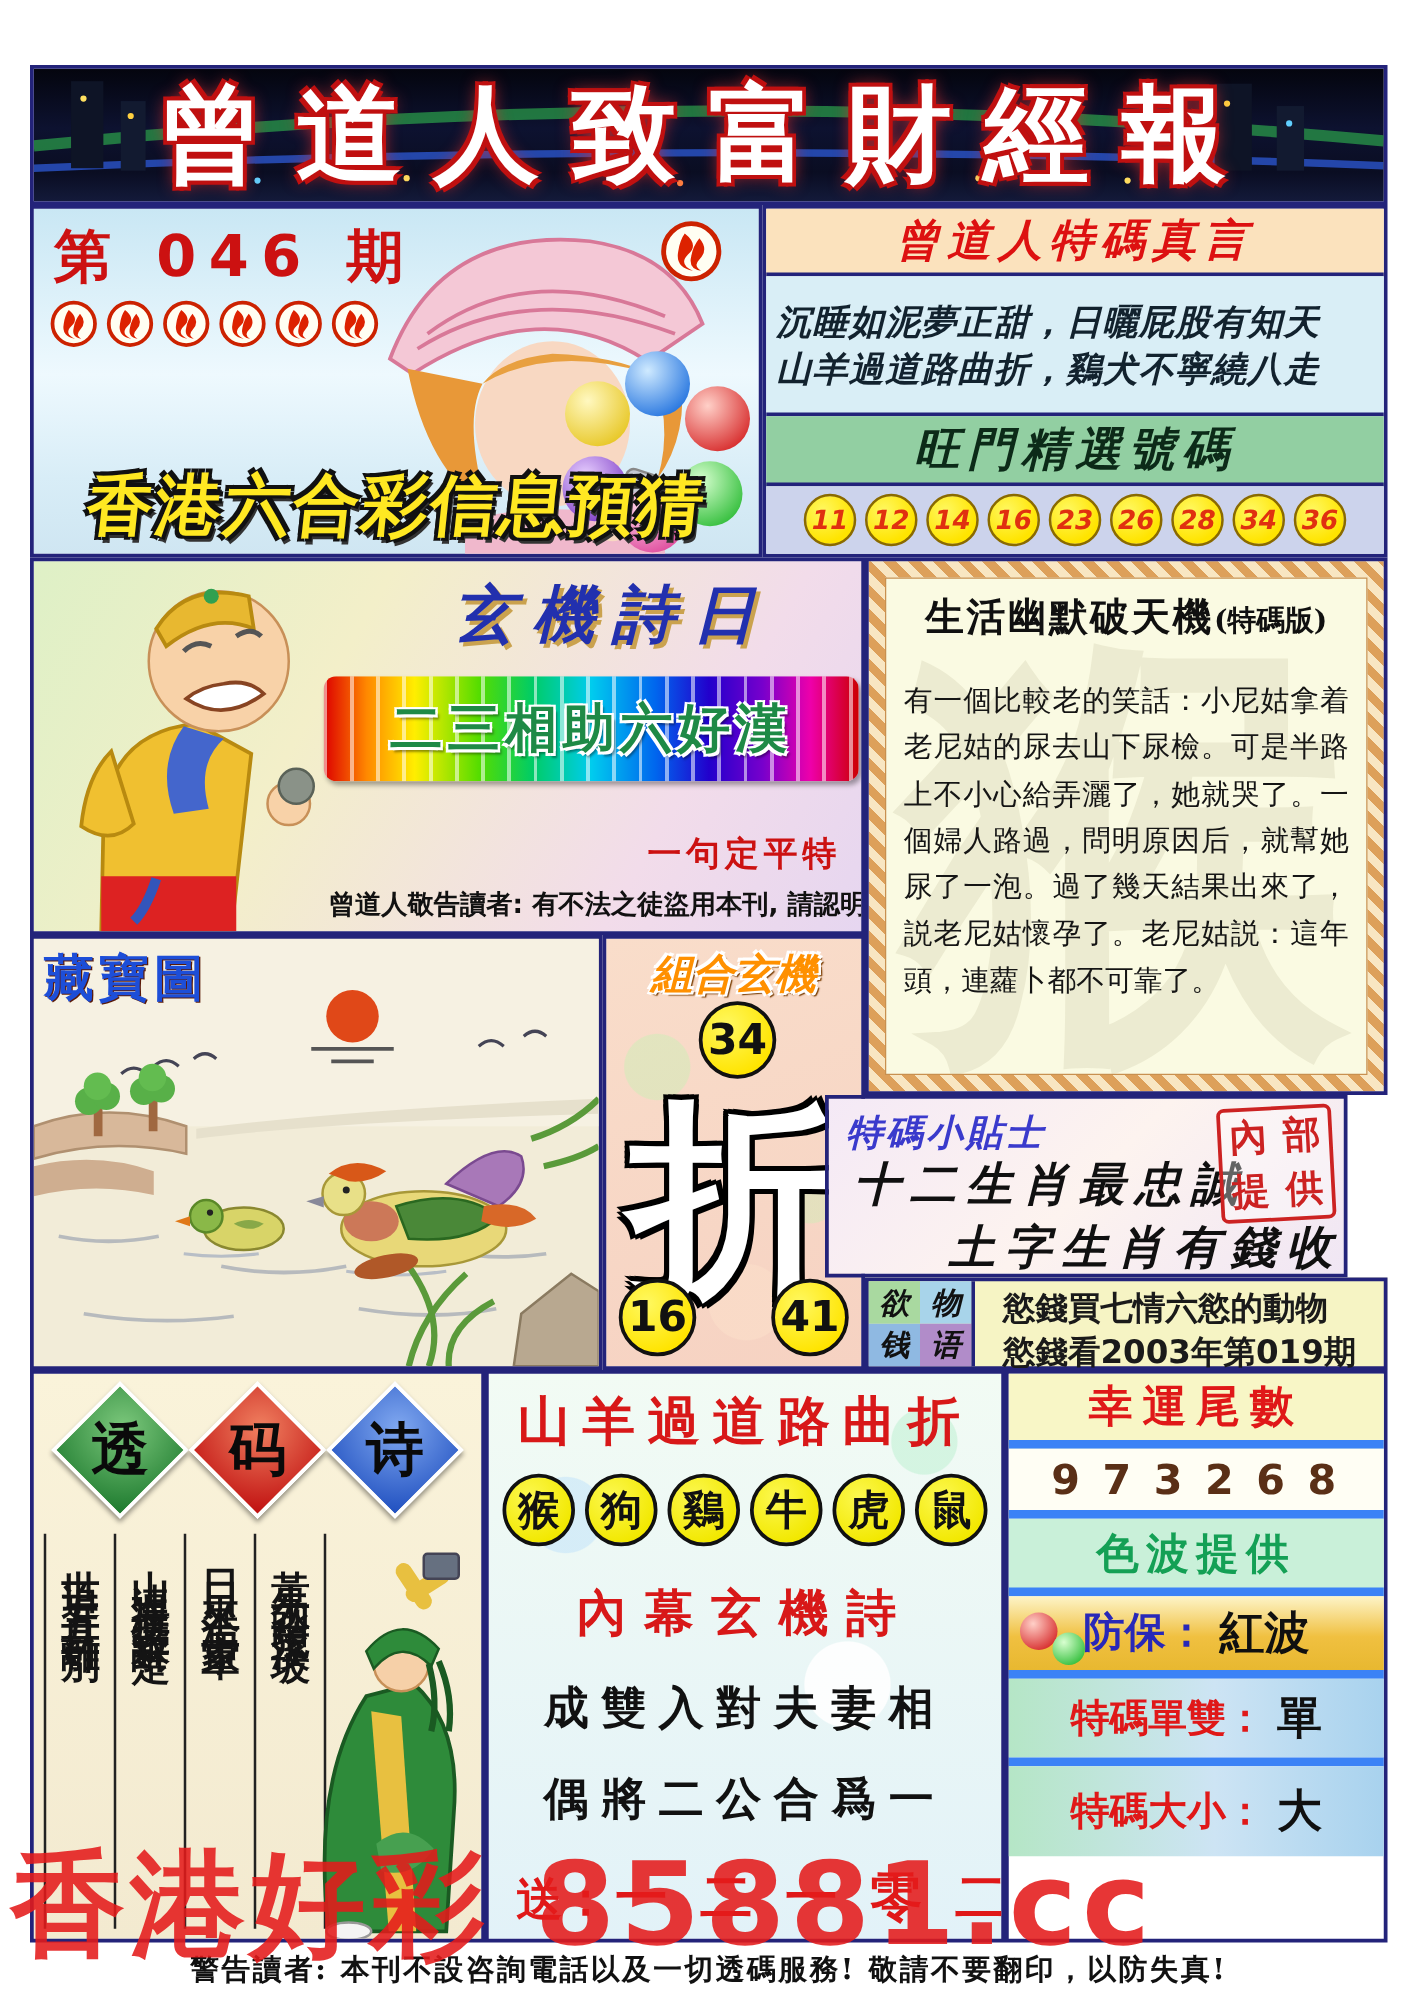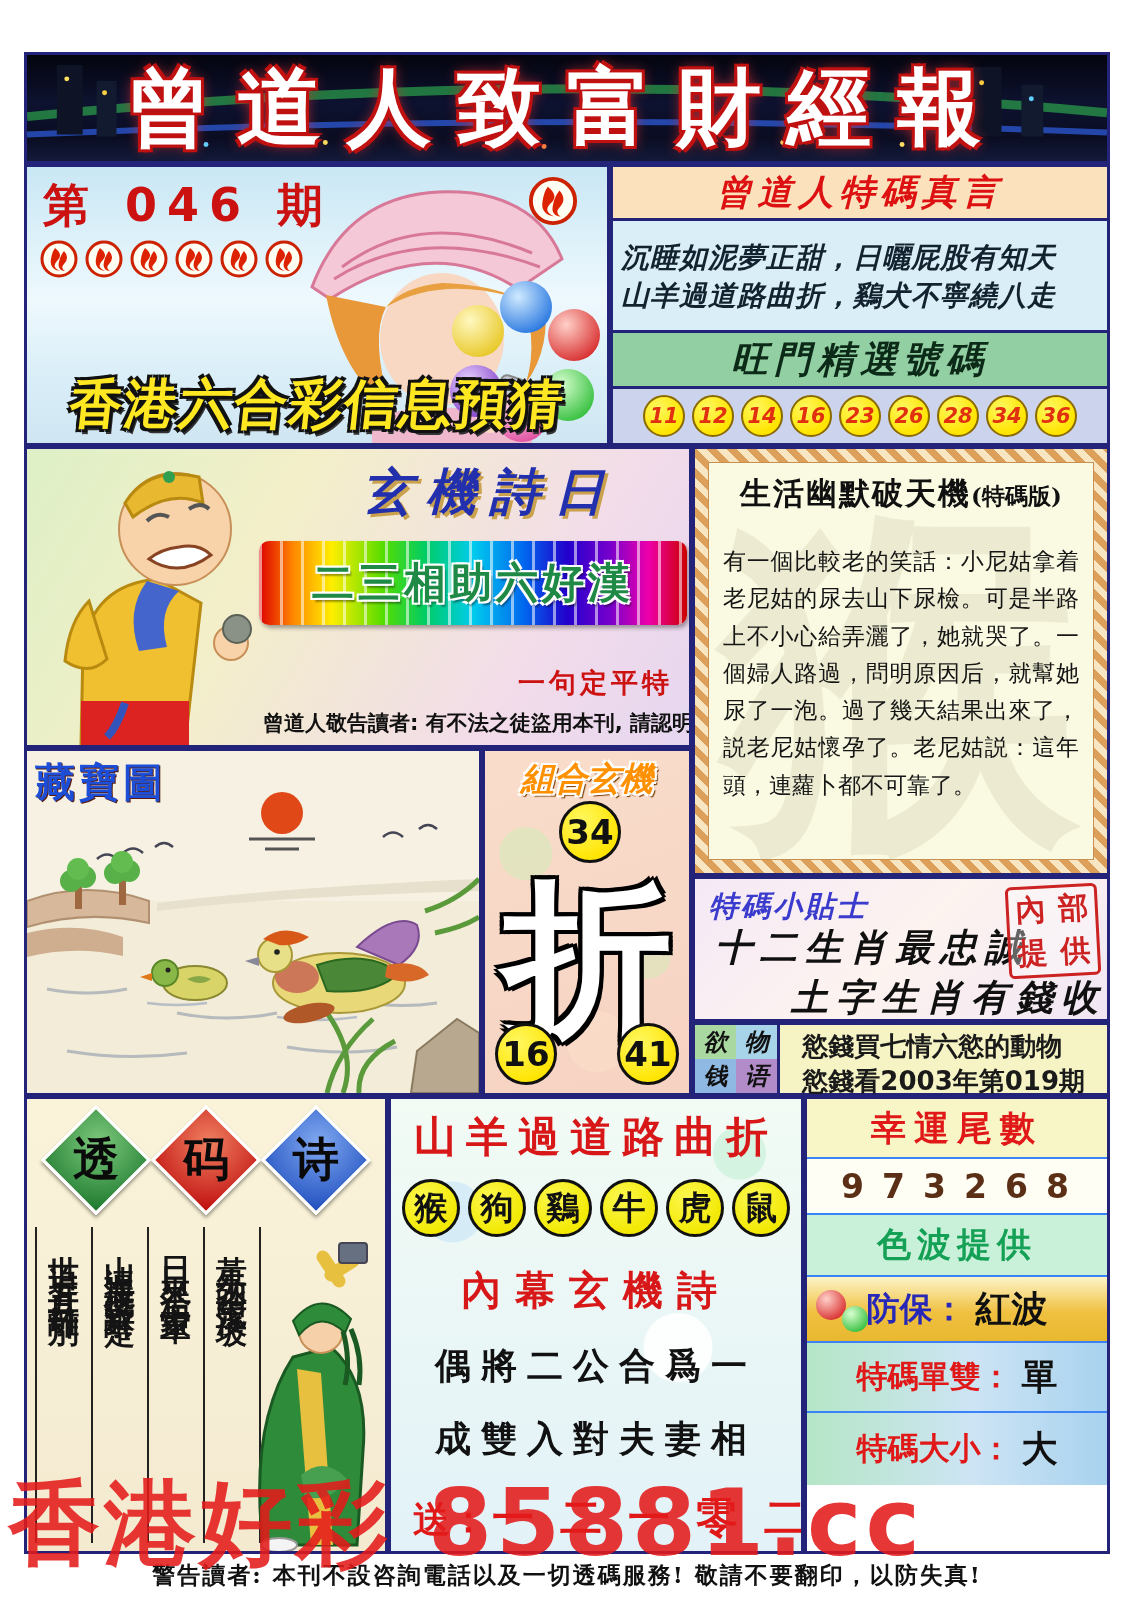--- a/index.html
+++ b/index.html
@@ -94,21 +94,21 @@
   .humor-inner { position:absolute; inset:13px; background:#fafae2; border:1px solid #c89050; overflow:hidden; }
   .humor-wm { position:absolute; top:-20px; width:100%; text-align:center; font-size:360px; font-weight:bold;
     color:rgba(120,110,60,.10); font-family:"DejaVu Serif",serif; pointer-events:none; }
   .humor-title { position:relative; text-align:center; margin-top:10px; color:#101010; font-size:31px; font-weight:bold;
     font-family:"DejaVu Serif",serif; letter-spacing:2px; white-space:nowrap; }
   .humor-title .sub { font-size:23px; letter-spacing:0; }
   .humor-body { position:relative; margin:28px 14px 0 14px; color:#151515; font-size:23px; line-height:1.62;
     font-family:"DejaVu Serif",serif; text-align:justify; }
 
   
-  .tips { left:692px; top:876px; width:418px; height:146px;
+  .tips { left:660px; top:876px; width:418px; height:146px;
     background:linear-gradient(135deg,#f4e9f6 0%,#fdf3ef 50%,#f0e6f4 100%); overflow:hidden; }
   .tips-title { position:absolute; left:14px; top:8px; color:#3a3acc; font-size:29px; font-weight:bold; font-style:italic;
     font-family:"DejaVu Serif",serif; letter-spacing:3px; }
   .tips-line1 { position:absolute; left:20px; top:44px; color:#101010; font-size:37px; font-weight:bold;
     font-family:"DejaVu Serif",serif; font-style:italic; letter-spacing:8px; }
   .tips-line2 { position:absolute; left:96px; top:94px; color:#101010; font-size:37px; font-weight:bold;
     font-family:"DejaVu Serif",serif; font-style:italic; letter-spacing:8px; }
   .seal { position:absolute; right:8px; top:6px; width:92px; height:92px; border:3px solid #cc2222; border-radius:6px;
     display:grid; grid-template-columns:1fr 1fr; transform:rotate(-3deg); background:rgba(255,255,255,.35); }
   .seal span { display:flex; align-items:center; justify-content:center; color:#cc2222; font-size:30px; font-weight:bold;
@@ -155,21 +155,21 @@
   .lk-inner-title { margin-top:26px; text-align:center; color:#d81818; font-size:40px; font-weight:bold;
     font-family:"DejaVu Serif",serif; letter-spacing:14px; white-space:nowrap; }
   .lk-line { margin-top:24px; text-align:center; color:#111; font-size:36px; font-weight:bold;
     font-family:"DejaVu Serif",serif; letter-spacing:10px; white-space:nowrap; }
   .lk-gift { margin-top:26px; text-align:left; padding-left:22px; white-space:nowrap; }
   .lk-gift .g-label { color:#e01818; font-size:37px; font-weight:bold; font-family:"DejaVu Serif",serif; }
   .lk-gift .g-value { color:#e01818; font-size:42px; font-weight:bold; letter-spacing:26px; font-family:"DejaVu Serif",serif; }
 
   
   .rstack { left:804px; top:1096px; width:306px; height:458px; display:flex; flex-direction:column; background:#fff; }
-  .rrow { border-bottom:2px solid #3b82f6; display:flex; align-items:center; justify-content:center; position:relative; }
+  .rrow { border-bottom:7px solid #3b82f6; display:flex; align-items:center; justify-content:center; position:relative; }
   .rrow:last-child { border-bottom:none; }
   .r-tail-title { height:60px; background:#f8f6c6; color:#e01818; font-size:35px; font-weight:bold;
     font-family:"DejaVu Serif",serif; letter-spacing:8px; }
   .r-digits { height:56px; background:#fffef4; color:#5a2f16; font-size:33px; font-weight:bold; letter-spacing:18px;
     padding-left:14px; }
   .r-sebo-title { height:62px; background:#c9f0d9; color:#14a055; font-size:34px; font-weight:bold; letter-spacing:6px; }
   .r-gold { height:66px; background:linear-gradient(180deg,#fdf4c8 0%,#f0c040 55%,#e8b830 100%); }
   .r-cool { background:linear-gradient(90deg,#b5e6c6,#cde4f4 55%,#a8d2ee); }
   .r-c1 { height:70px; } .r-c2 { height:72px; }
   .lbl-blue { color:#2828b8; font-size:33px; font-weight:bold; font-family:"DejaVu Serif",serif; }
@@ -468,22 +468,22 @@
     <div class="lk-title">山羊過道路曲折</div>
     <div class="zodiac-row">
       <span class="zball">猴</span>
       <span class="zball">狗</span>
       <span class="zball">鷄</span>
       <span class="zball">牛</span>
       <span class="zball">虎</span>
       <span class="zball">鼠</span>
     </div>
     <div class="lk-inner-title">內幕玄機詩</div>
+    <div class="lk-line">成雙入對夫妻相</div>
     <div class="lk-line">偶將二公合爲一</div>
-    <div class="lk-line">成雙入對夫妻相</div>
     <div class="lk-gift">
       <span class="g-label">送：</span>
       <span class="g-value">一二一零二</span>
     </div>
   </div>
 
   <div class="sec rstack">
     <div class="rrow r-tail-title">幸運尾數</div>
     <div class="rrow r-digits">
       <span>9</span>

